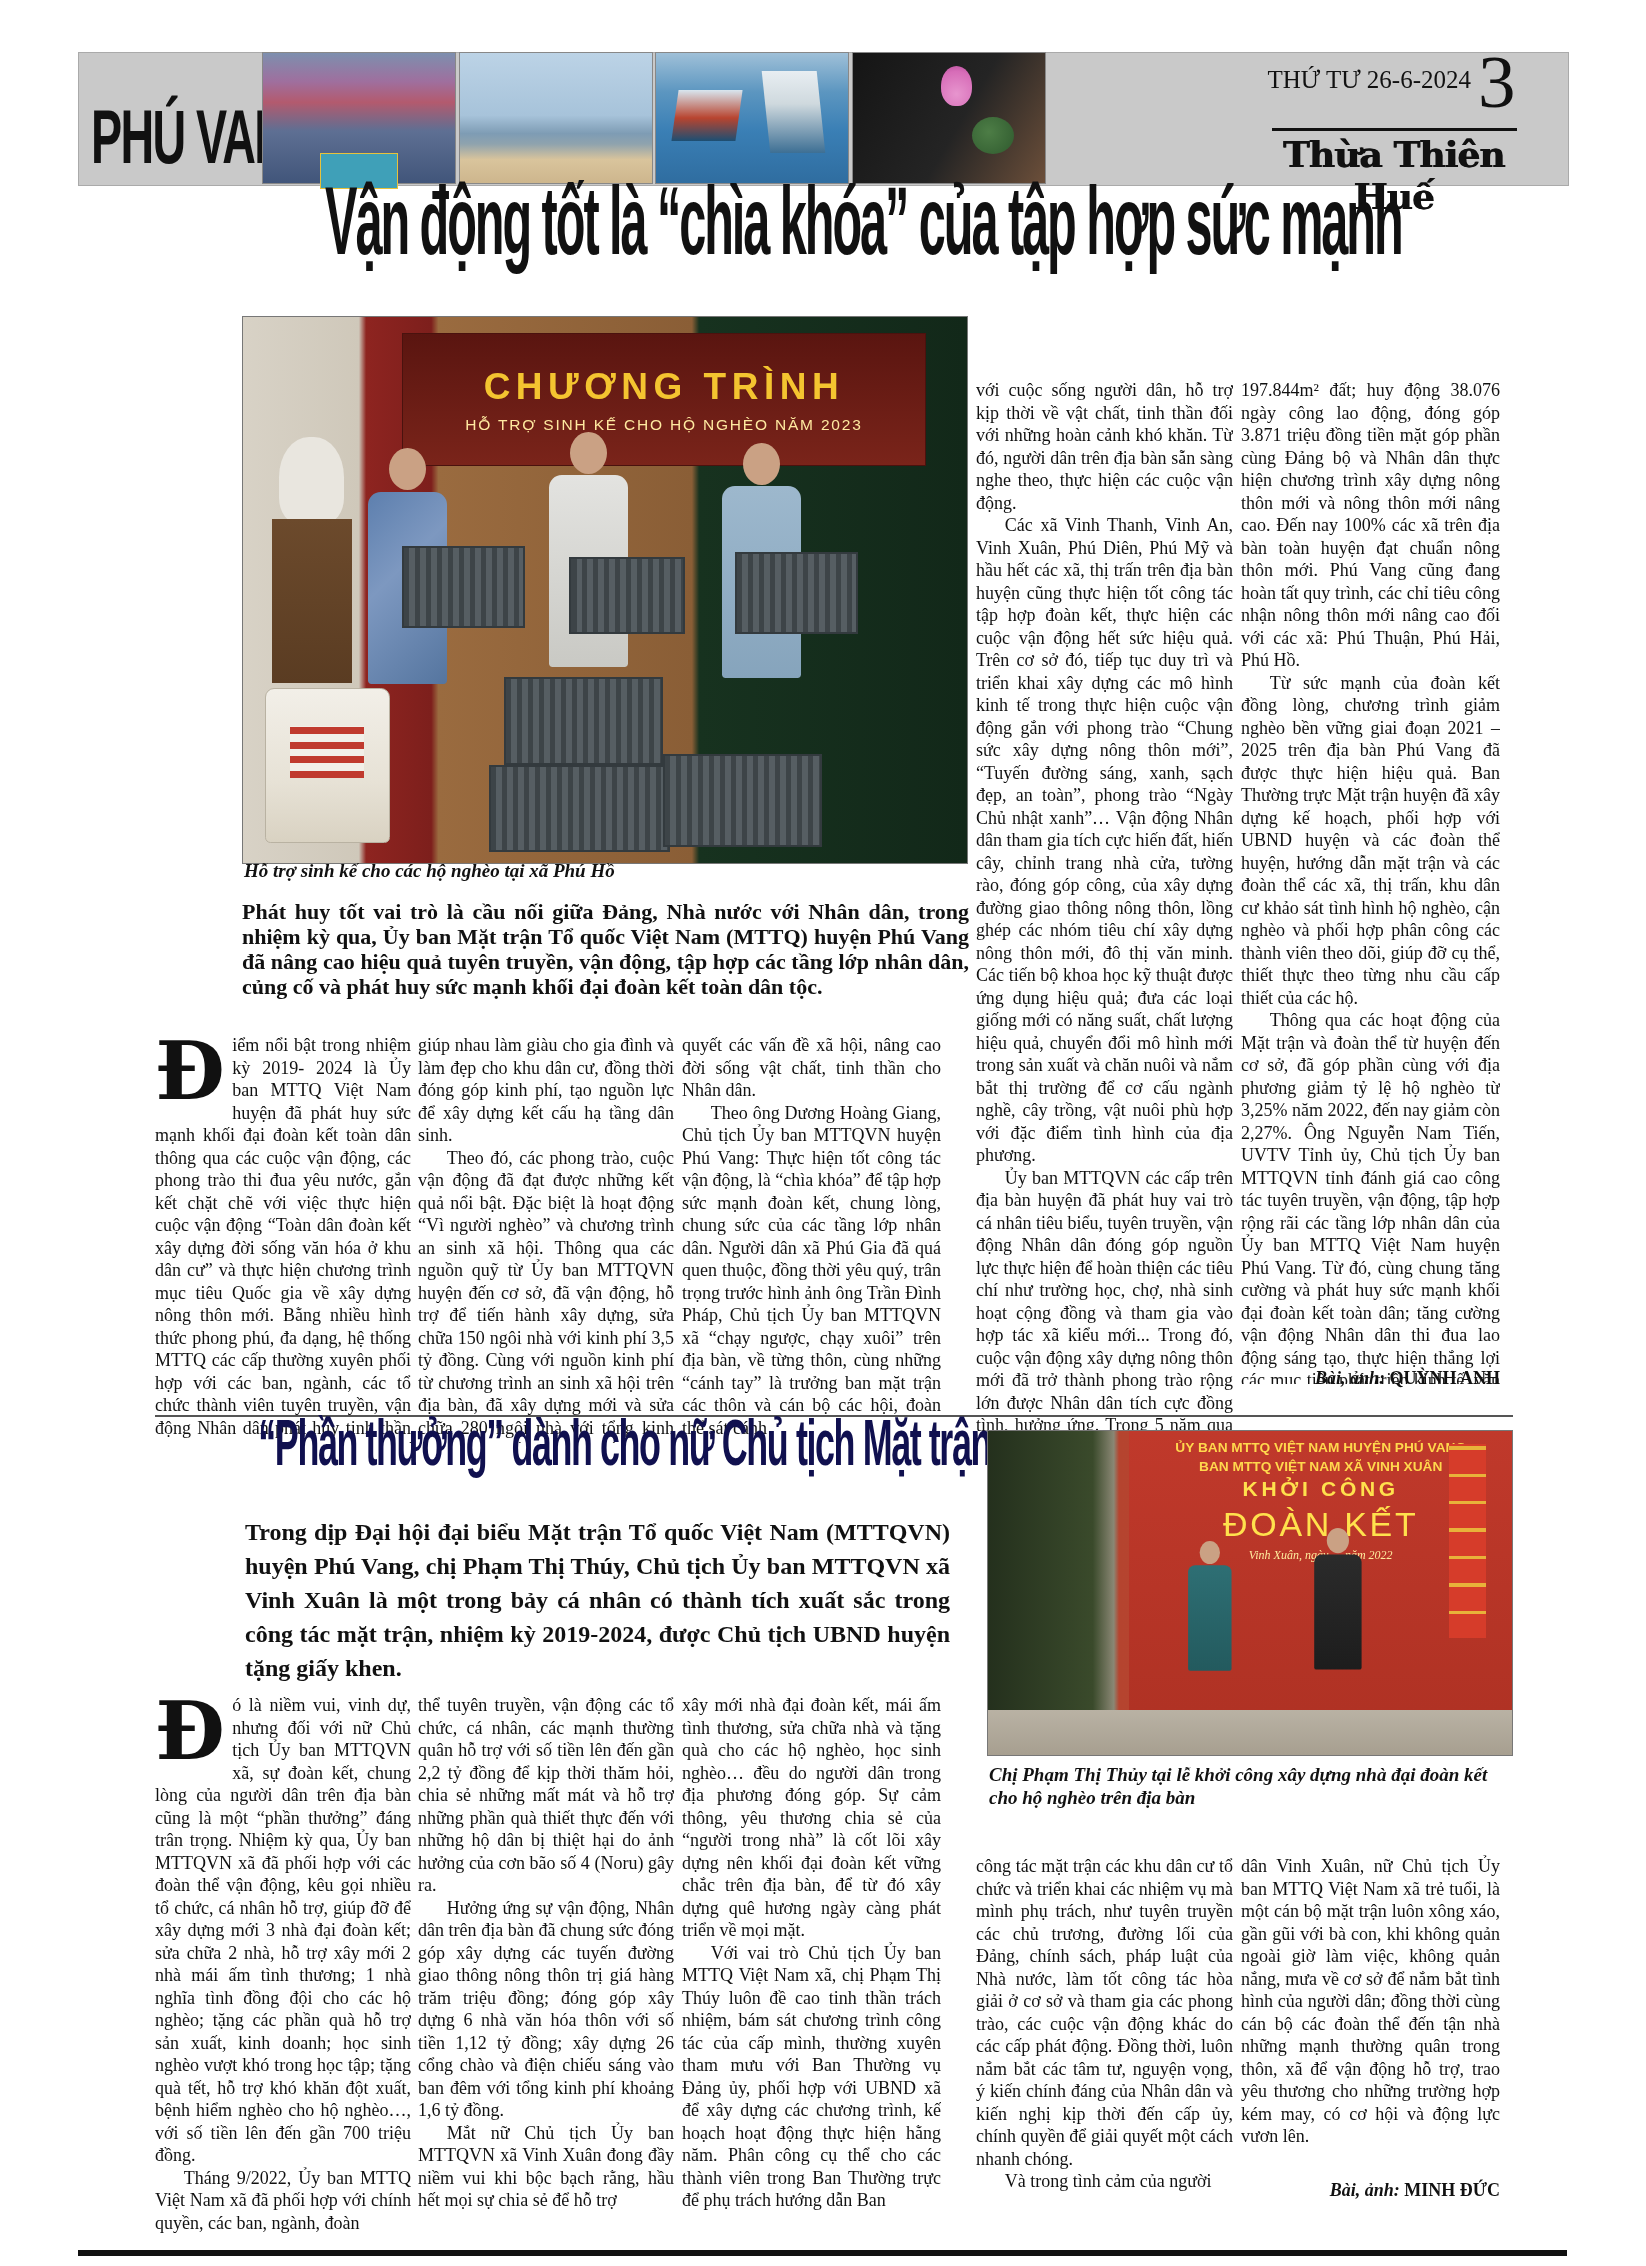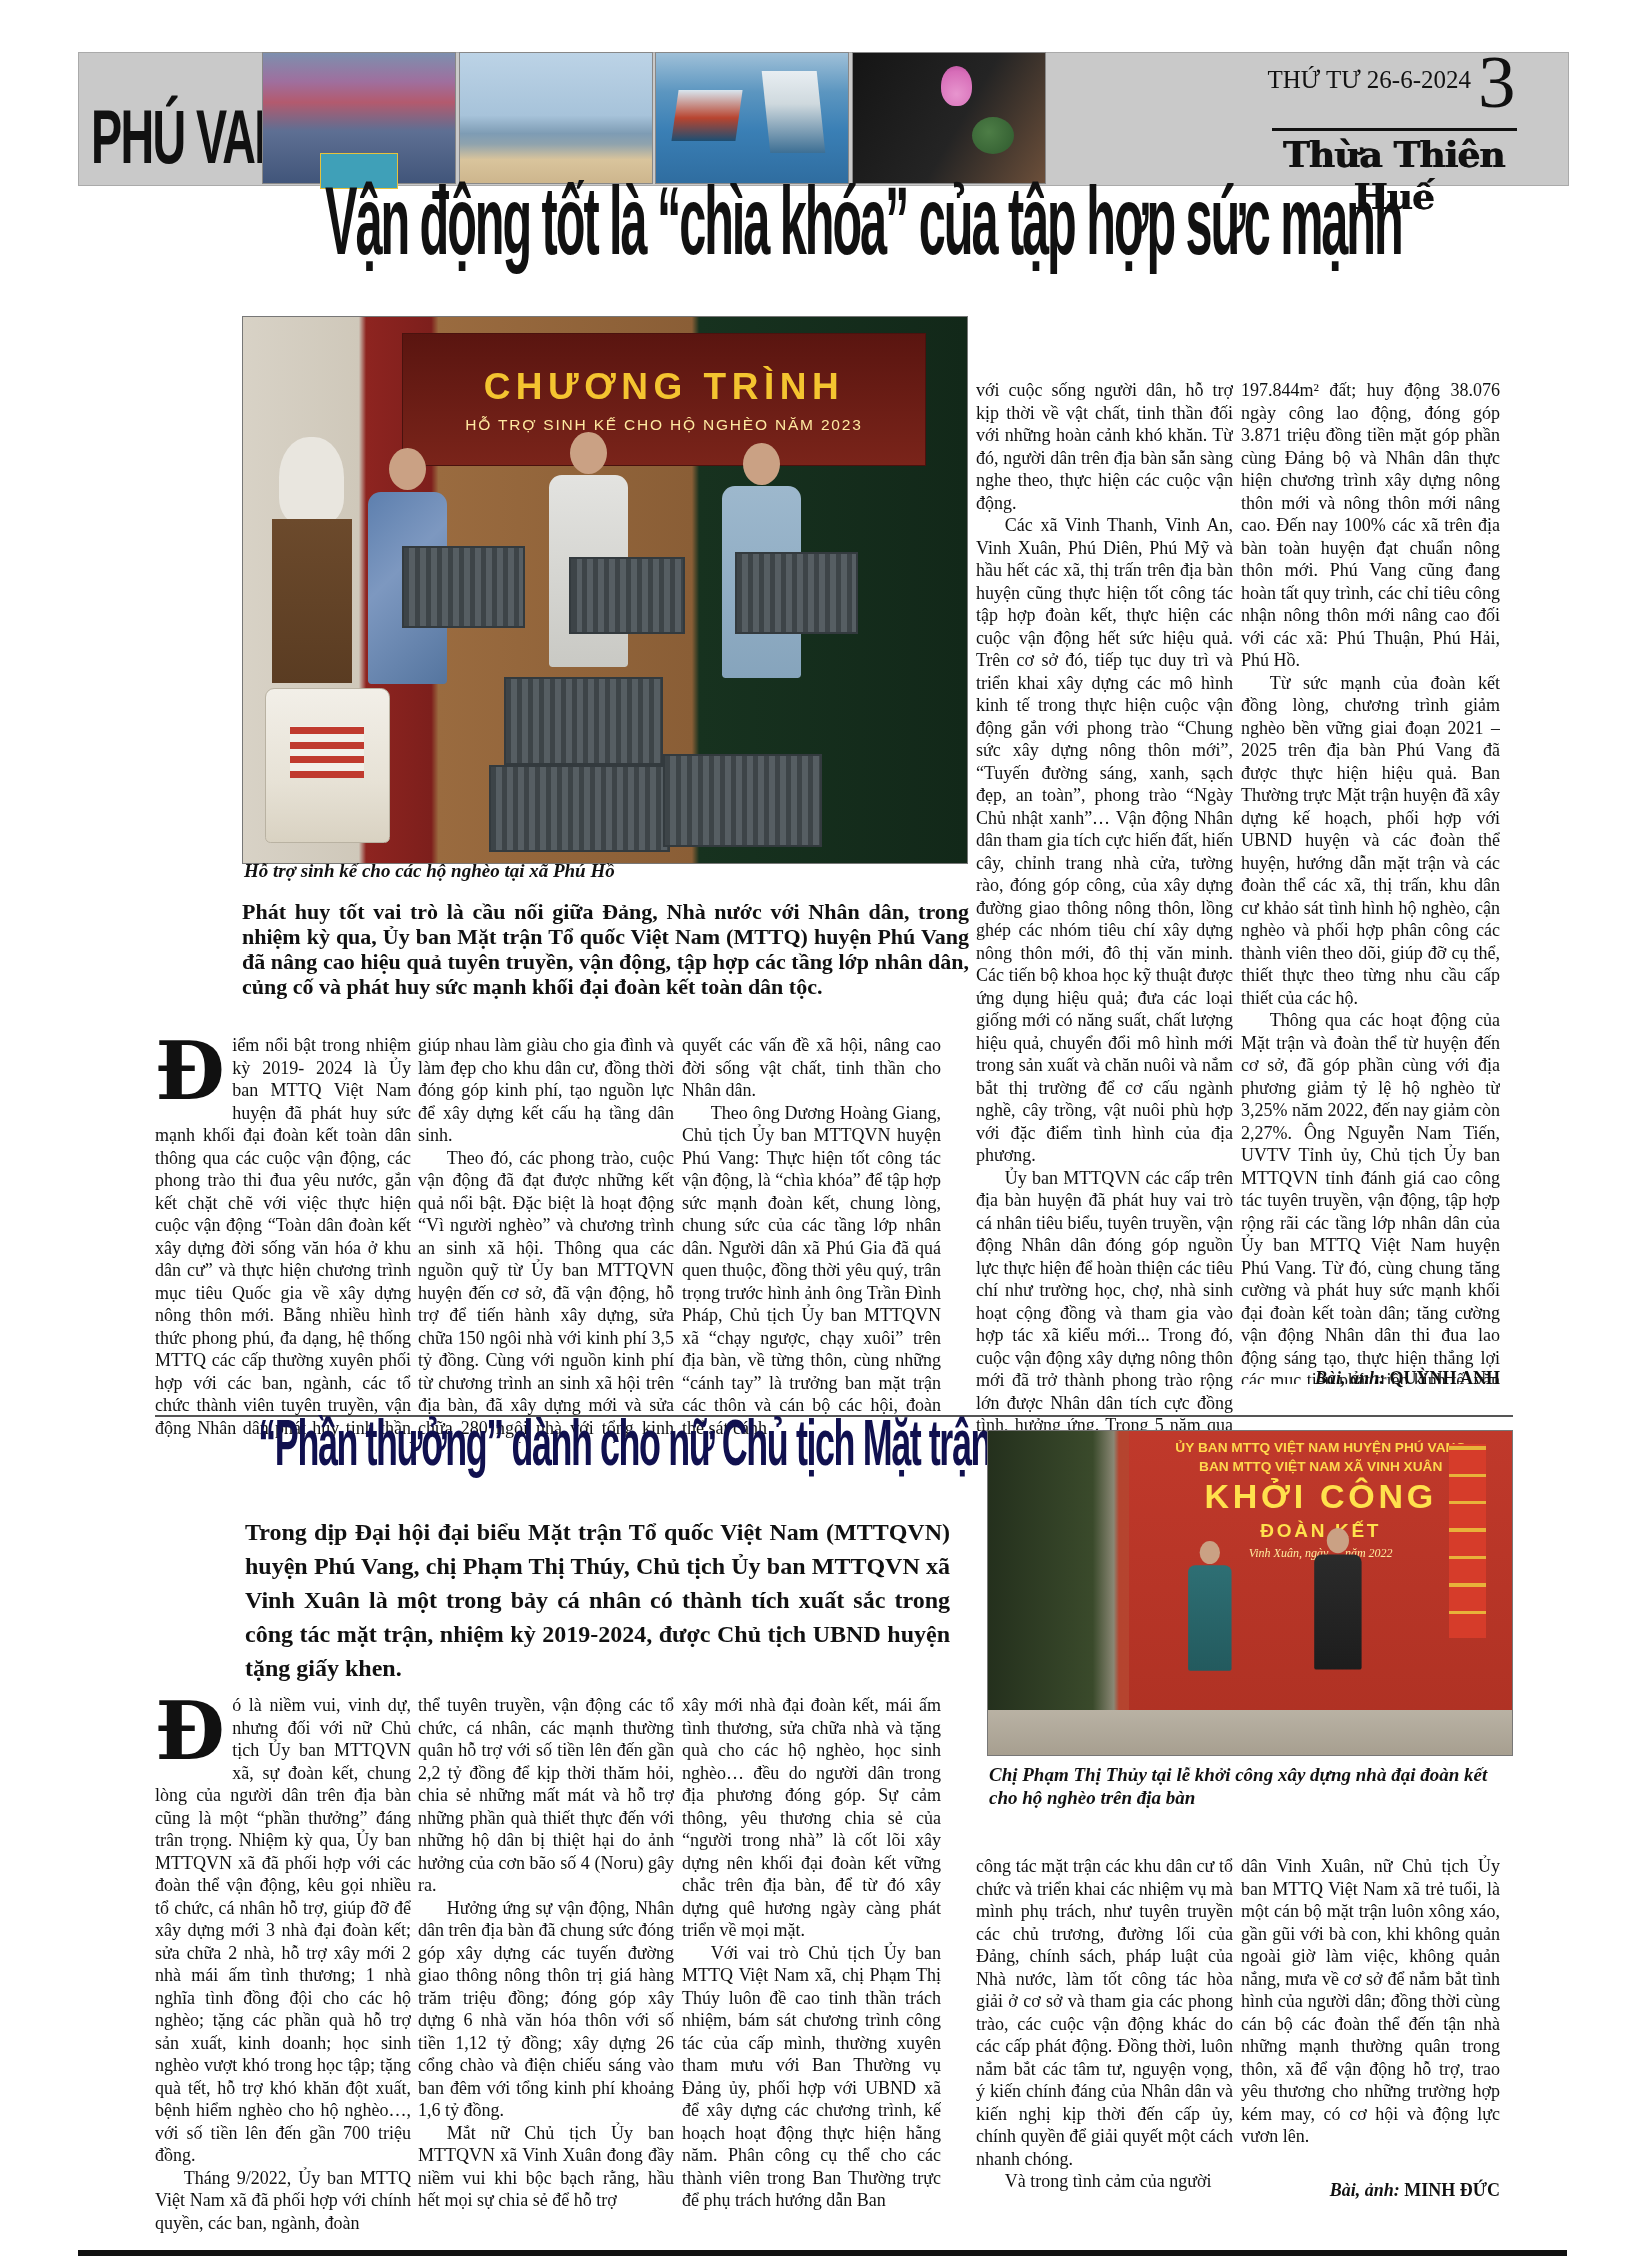--- a/index.html
+++ b/index.html
@@ -67,22 +67,22 @@
   .p1-sack{position:absolute;left:3%;top:68%;width:17%;height:28%;border-radius:9.1px 9.1px 5.5px 5.5px;
         background:linear-gradient(180deg,#f2efe8 0%,#e7e2d6 60%,#d9d2c2 100%);border:0.9px solid #b9b2a2;}
   .p1-sack::after{content:"";display:block;margin:30% auto 0;width:60%;height:34%;
         background:repeating-linear-gradient(0deg,#c03a2e 0 7.3px,#f2efe8 7.3px 14.6px);}
 
   .photo2{left:987px;top:1430px;width:526px;height:326px;border:0.9px solid #777;box-sizing:border-box;overflow:hidden;
         background:linear-gradient(90deg,#24301d 0%,#3a4a2b 20%,#8a8774 24%,#b5442f 25%,#c24a33 100%);}
   .p2-banner{position:absolute;left:27%;top:0;width:73%;height:86%;background:linear-gradient(180deg,#c0392b,#b03224);
         display:flex;flex-direction:column;align-items:center;padding-top:9.1px;box-sizing:border-box;gap:3.7px;}
   .p2-banner .b1,.p2-banner .b2{color:#ffd84d;font-family:"Liberation Sans",sans-serif;font-weight:bold;font-size:13.7px;white-space:nowrap;}
-  .p2-banner .big{color:#ffe14d;font-family:"Liberation Sans",sans-serif;font-weight:900;font-size:34px;letter-spacing:3.7px;}
-  .p2-banner .big2{color:#ffe14d;font-family:"Liberation Sans",sans-serif;font-weight:700;font-size:19px;letter-spacing:2.7px;}
+  .p2-banner .big{color:#ffe14d;font-family:"Liberation Sans",sans-serif;font-weight:900;font-size:21px;letter-spacing:3.7px;}
+  .p2-banner .big2{color:#ffe14d;font-family:"Liberation Sans",sans-serif;font-weight:400;font-size:34px;letter-spacing:2.7px;}
   .p2-banner .b5{color:#ffec9e;font-size:12px;font-style:italic;}
   .p2-ground{position:absolute;left:0;bottom:0;width:100%;height:14%;background:linear-gradient(180deg,#b9b2a4,#a79f90);}
   .p2-w{left:38%;top:34%;} .p2-w .body{background:linear-gradient(180deg,#2e6f74,#235a5e);}
   .p2-m{left:62%;top:30%;} .p2-m .body{background:linear-gradient(180deg,#2b2b2b,#1d1d1d);}
   .p2-flag{position:absolute;left:88%;top:4%;width:7%;height:60%;background:repeating-linear-gradient(0deg,#d63c2a 0 24px,#e8b23a 24px 27.4px);}
 
   .caption{font-weight:bold;font-style:italic;font-size:19px;line-height:23px;}
   .cap1{left:244px;top:859px;width:722px;}
   .cap2{left:989px;top:1763px;width:517px;}
 

